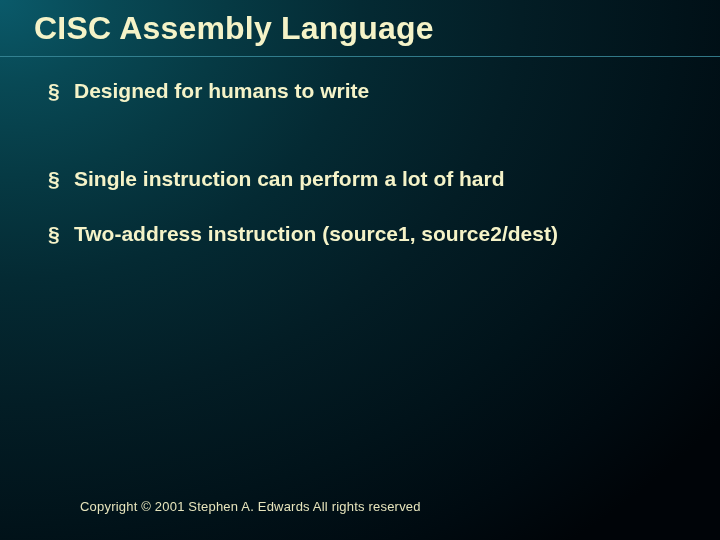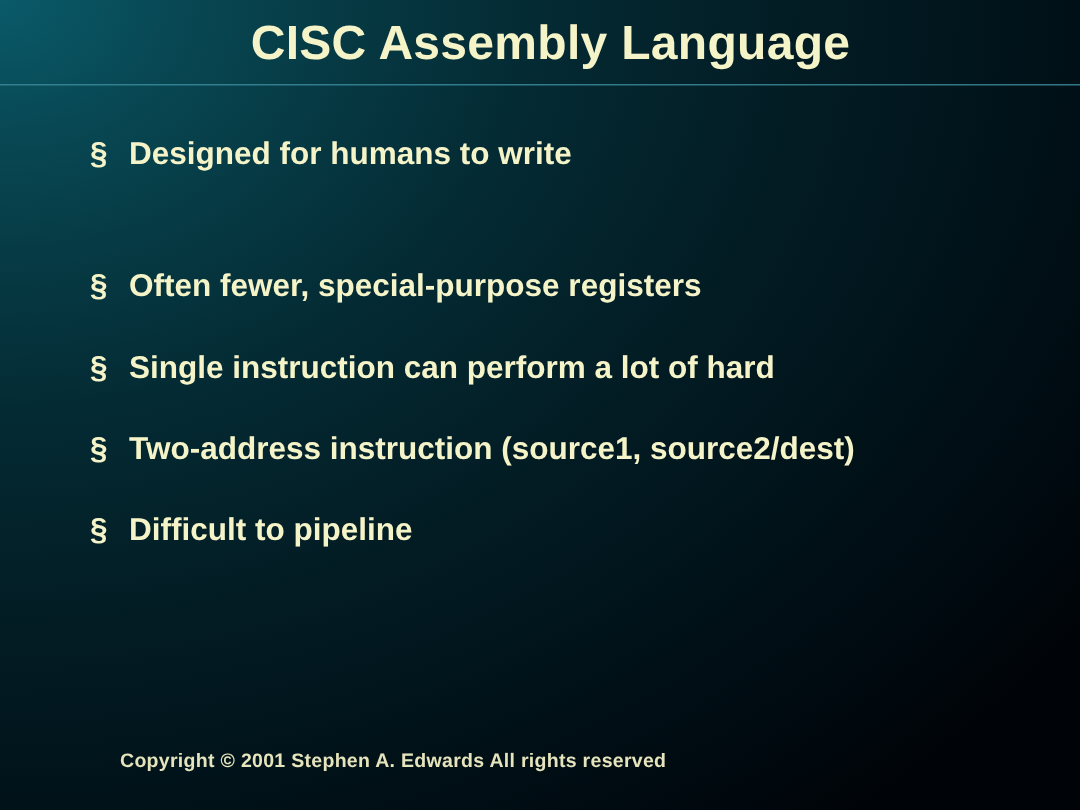--- a/index.html
+++ b/index.html
@@ -27,39 +27,38 @@
   }
   .title {
     position: absolute;
     top: 10px;
     left: 34px;
     right: 20px;
     color: #f5f3c8;
     font-size: 32px;
     font-weight: bold;
     letter-spacing: 0.2px;
-    text-align: center;
   }
   .rule {
     position: absolute;
     top: 56px;
     left: 0;
     width: 720px;
     height: 1px;
     background: #3a8a9a;
     opacity: 0.85;
   }
   .bullets {
     position: absolute;
     top: 78px;
     left: 48px;
     right: 30px;
     list-style: none;
     padding: 0;
-    margin: 12px;
+    margin: 0;
   }
   .bullets li {
     color: #f5f3c8;
     font-size: 21px;
     font-weight: bold;
     padding-left: 26px;
     position: relative;
     margin-bottom: 28px;
     line-height: 1.25;
   }
@@ -74,35 +73,33 @@
     color: #f5f3c8;
     font-weight: bold;
     font-size: 21px;
   }
   .footer {
     position: absolute;
     bottom: 26px;
     left: 80px;
     color: #e6e4bc;
     font-size: 13px;
-    font-weight: bold;
+    font-weight: normal;
     letter-spacing: 0.2px;
   }
 </style>
 </head>
 <body>
 
 <div class="slide">
 
   <div class="title">CISC Assembly Language</div>
   <div class="rule"></div>
 
   <ul class="bullets">
     <li class="gap-after">Designed for humans to write</li>
-    <li>Often fewer, special-purpose registers</li>
     <li>Single instruction can perform a lot of hard</li>
     <li>Two-address instruction (source1, source2/dest)</li>
-    <li>Difficult to pipeline</li>
   </ul>
 
   <div class="footer">Copyright © 2001 Stephen A. Edwards  All rights reserved</div>
 
 </div>
 
 </body></html>

